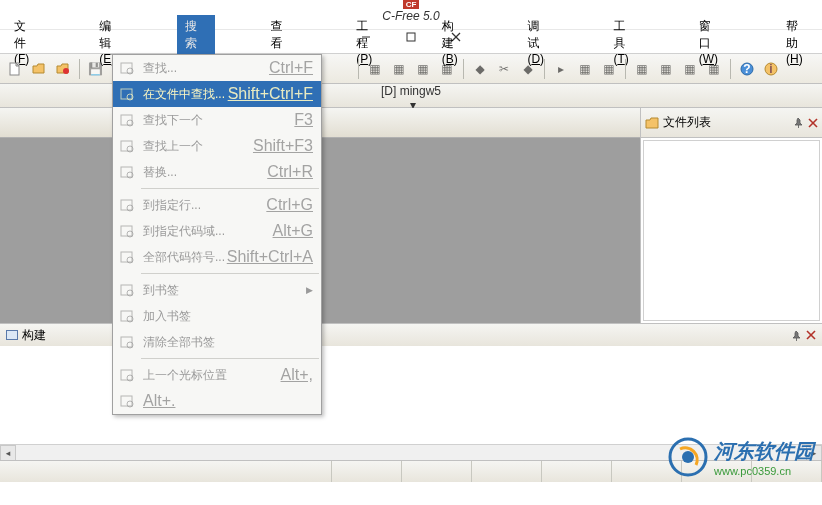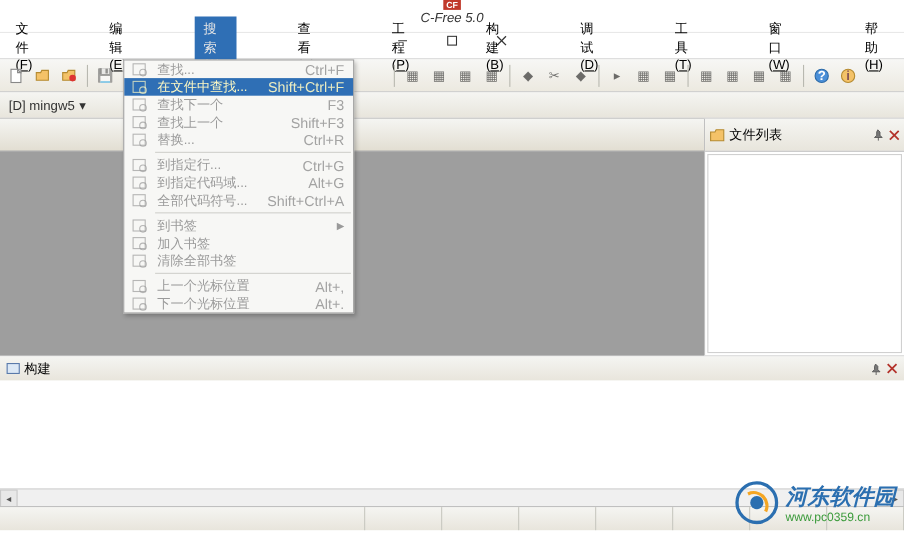--- a/index.html
+++ b/index.html
@@ -15,21 +15,21 @@
 .menubar { height: 24px; background: #fff; display: flex; align-items: center; padding: 0 6px; border-bottom: 1px solid #d0d0d0; gap: 48px; }
 .menubar .menu-item { padding: 3px 8px; cursor: default; }
 .menubar .menu-item u { text-decoration: underline; }
 .menubar .menu-item.active { background: #2f6fb5; color: #e5e5e5; }
 
 .toolbar { height: 30px; background: linear-gradient(#f7f7f5, #ece9e0); display: flex; align-items: center; padding: 0 4px; border-bottom: 1px solid #c0c0c0; gap: 2px; }
 .tb-btn { width: 22px; height: 22px; display: flex; align-items: center; justify-content: center; opacity: 0.55; }
 .tb-sep { width: 1px; height: 20px; background: #b8b8b0; margin: 0 3px; }
 .tb-btn.enabled { opacity: 1; }
 
-.secondbar { height: 24px; background: linear-gradient(#f5f5f2, #e8e5dc); display: flex; align-items: center; padding: 0 8px; border-bottom: 1px solid #c0c0c0; color: #333; }
+.secondbar { height: 24px; background: linear-gradient(#f5f5f2, #e8e5dc); display: flex; align-items: center; padding: 0 8px; border-bottom: 1px solid #c0c0c0; color: #333; flex-direction: column; }
 .secondbar .drop { margin-left: 4px; }
 
 .workspace { display: flex; height: 215px; }
 .editor-area { flex: 1; background: #a8a8a8; position: relative; }
 .editor-top { height: 30px; background: linear-gradient(#f5f5f2, #e2ded2); border-bottom: 1px solid #b0b0b0; }
 .editor-gray { position: absolute; top: 30px; left: 0; right: 0; bottom: 0; background: #9e9e9e; }
 
 .right-panel { width: 182px; background: #fff; border-left: 1px solid #c0c0c0; display: flex; flex-direction: column; }
 .right-panel .hdr { height: 30px; background: linear-gradient(#f5f5f2, #e8e5dc); border-bottom: 1px solid #c0c0c0; display: flex; align-items: center; padding: 0 4px; gap: 4px; }
 .right-panel .hdr .folder-icon { width: 14px; height: 12px; }
@@ -47,26 +47,26 @@
 .statusbar { height: 22px; background: linear-gradient(#f5f5f2, #e8e5dc); border-top: 1px solid #c0c0c0; display: flex; }
 .statusbar .cell { border-right: 1px solid #c8c8c0; width: 70px; height: 100%; }
 
 .watermark { position: absolute; right: 8px; bottom: 28px; display: flex; align-items: center; gap: 6px; pointer-events: none; }
 .watermark .logo { width: 40px; height: 40px; }
 .watermark .txt { display: flex; flex-direction: column; align-items: flex-start; }
 .watermark .cn { font-size: 20px; font-weight: bold; color: #2b6fb0; font-style: italic; }
 .watermark .url { font-size: 11px; color: #3a9a3a; }
 
 .dropdown { position: absolute; top: 54px; left: 112px; width: 210px; background: #f7f7f5; border: 1px solid #a0a0a0; box-shadow: 2px 2px 4px rgba(0,0,0,0.25); z-index: 100; }
-.dropdown .dd-item { height: 16px; display: flex; align-items: center; padding: 0 8px 0 4px; color: #9a9a9a; }
+.dropdown .dd-item { height: 26px; display: flex; align-items: center; padding: 0 8px 0 4px; color: #9a9a9a; }
 .dropdown .dd-item.enabled { color: #222; }
 .dropdown .dd-item.hover { background: #2f6fb5; color: #fef9c3; }
 .dropdown .dd-item .dd-icon { width: 20px; height: 18px; margin-right: 6px; display: flex; align-items: center; justify-content: center; }
 .dropdown .dd-item .dd-label { flex: 1; }
-.dropdown .dd-item .dd-short { color: inherit; opacity: 0.9; font-size: 13px; }
+.dropdown .dd-item .dd-short { color: inherit; opacity: 0.9; font-size: 16px; text-decoration: underline; }
 .dropdown .dd-item .dd-arrow { margin-left: 4px; font-size: 9px; }
 .dropdown .dd-sep { height: 1px; background: #d0d0cc; margin: 3px 2px 3px 28px; }
 
 .pin-icon { width: 11px; height: 11px; }
 .close-x { width: 10px; height: 10px; color: #b3322a; }
 .sq-icon { width: 12px; height: 10px; border: 1px solid #5a7aaa; background: #dce8f5; }
 </style>
 </head>
 <body>
 
@@ -360,16 +360,15 @@
       <span class="dd-label">上一个光标位置</span>
       <span class="dd-short">Alt+,</span>
     </div>
     <div class="dd-item">
       <span class="dd-icon">
         <svg width="16" height="16">
           <rect x="2" y="3" width="11" height="10" fill="none" stroke="currentColor" stroke-width="1" opacity="0.7"></rect>
           <circle cx="11" cy="11" r="3" fill="none" stroke="currentColor" stroke-width="1" opacity="0.7"></circle>
         </svg>
       </span>
-      <span class="dd-label">下一个光标位置</span>
       <span class="dd-short">Alt+.</span>
     </div>
   </div>
 
 </body></html>

